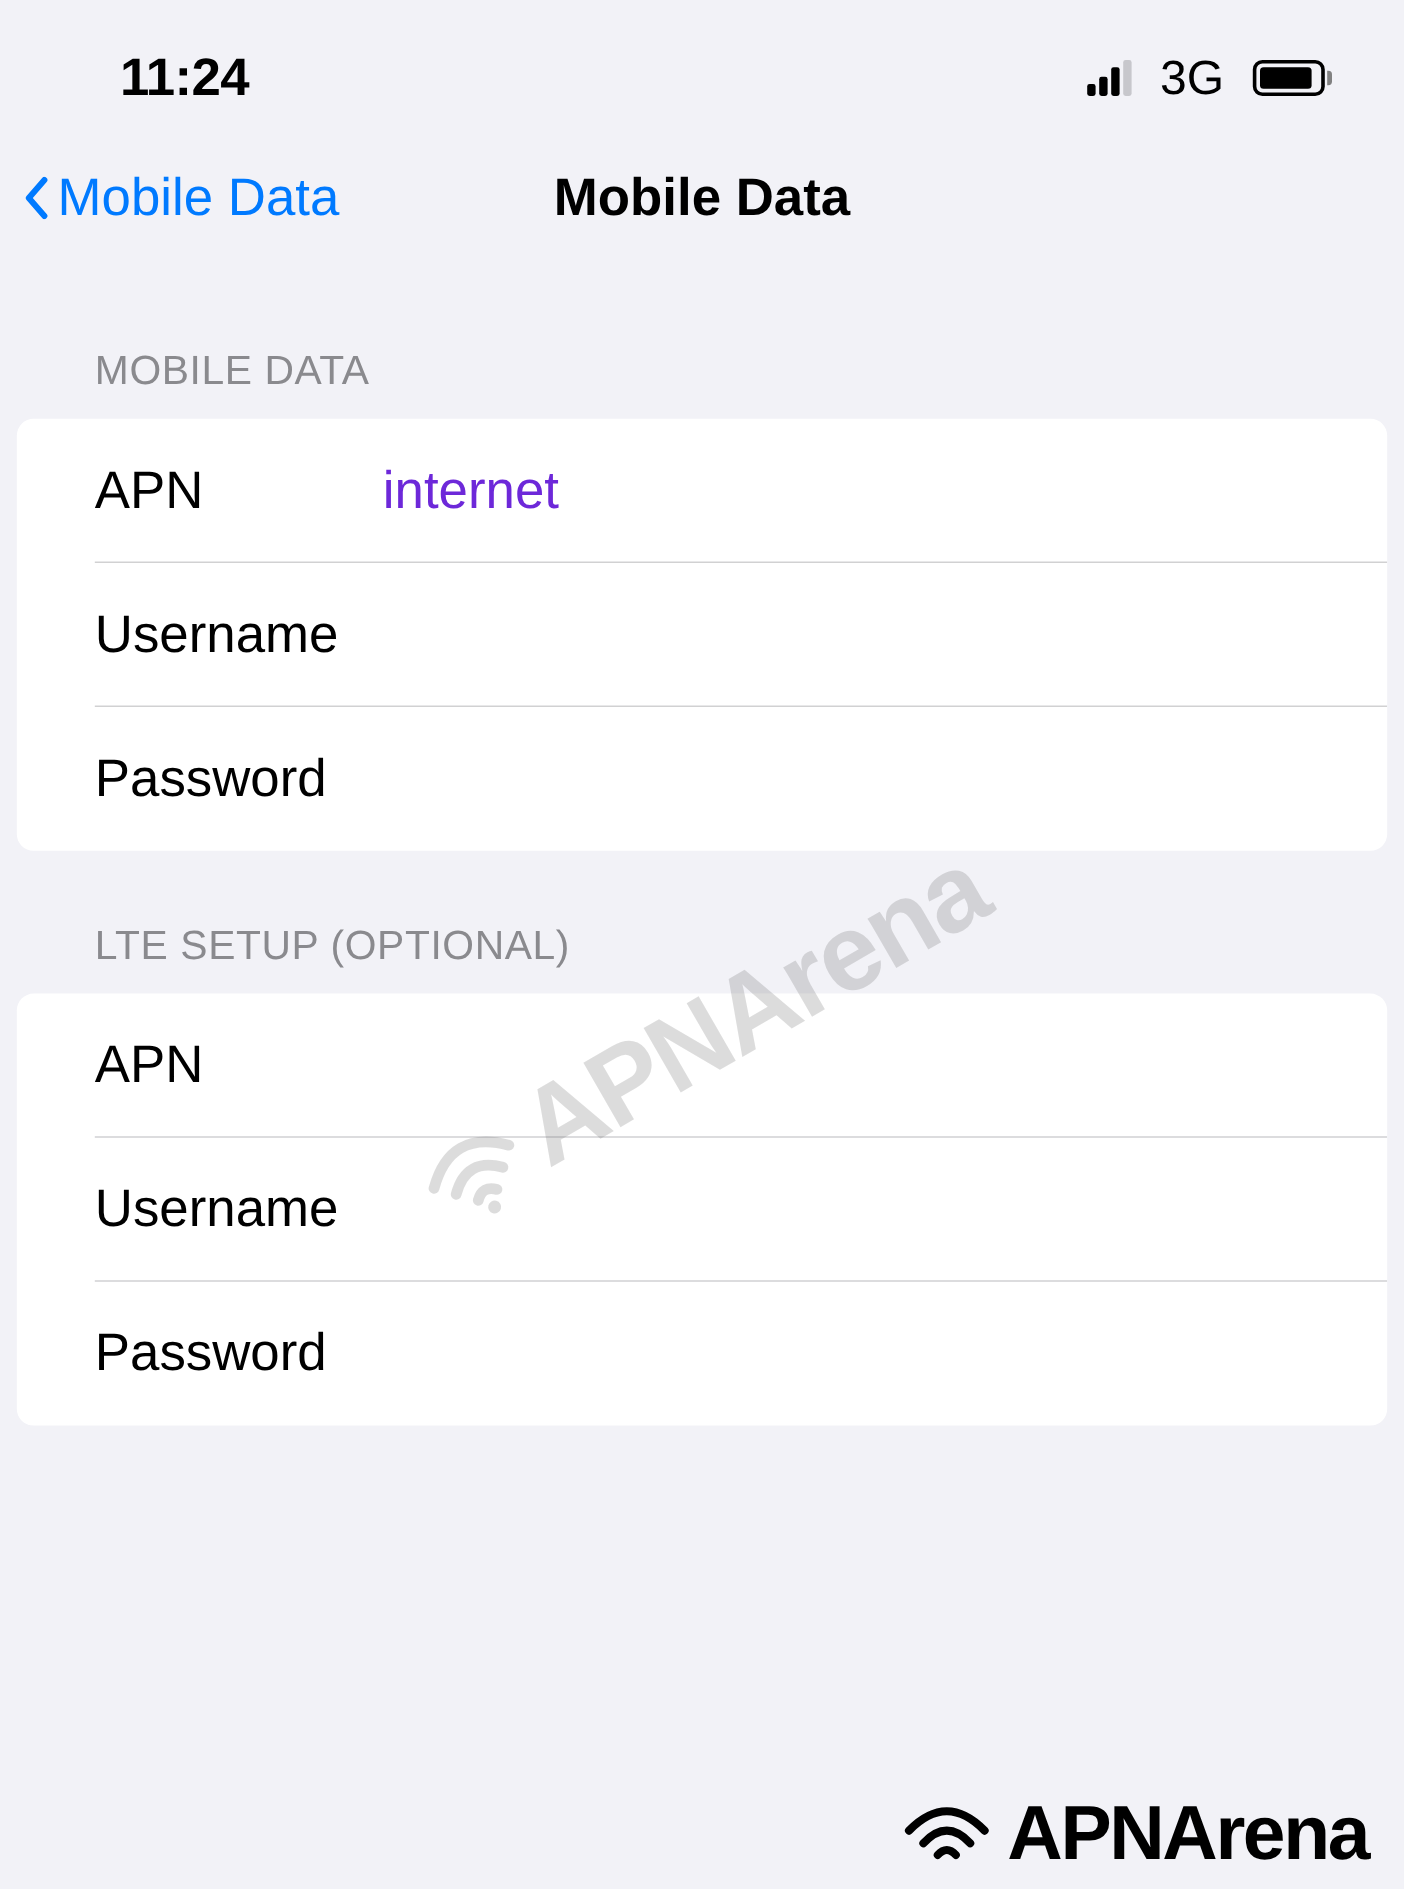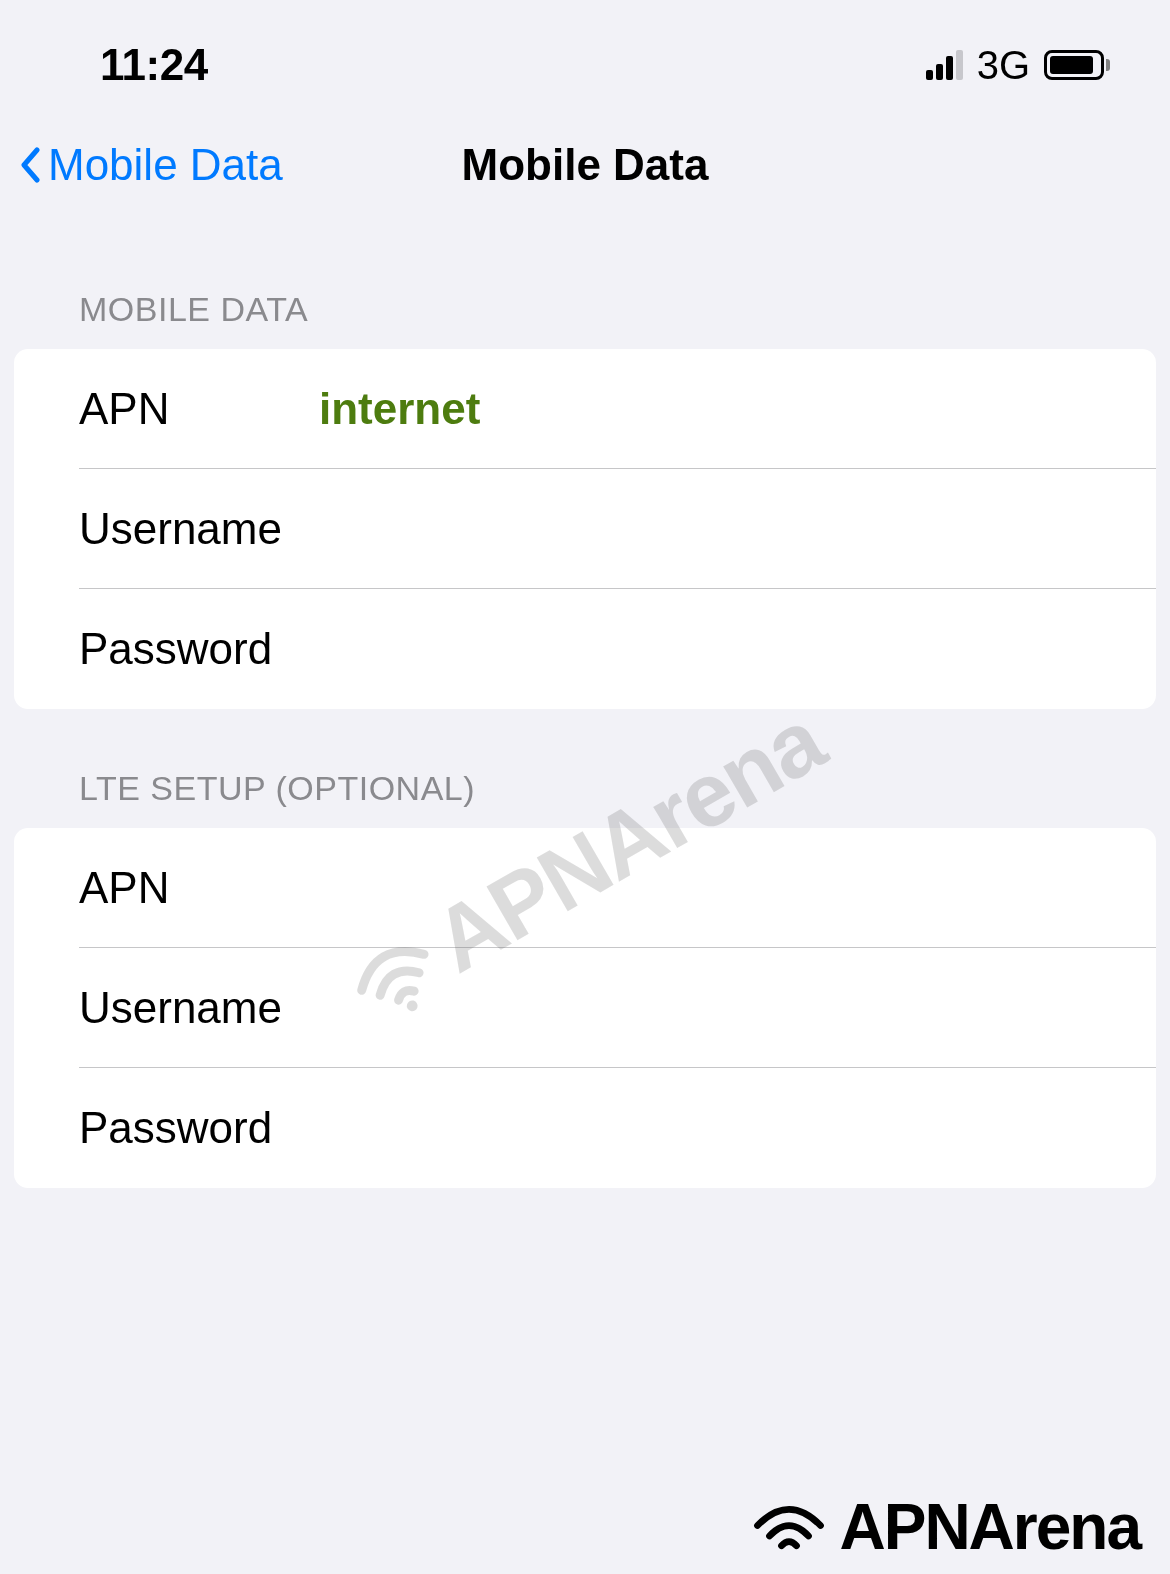--- a/index.html
+++ b/index.html
@@ -23,21 +23,21 @@
       padding: 40px 60px 20px 100px;
     }
     .status-time {
       font-size: 44px;
       font-weight: 600;
       letter-spacing: -0.5px;
     }
     .status-right {
       display: flex;
       align-items: center;
-      gap: 14px;
+      gap: 24px;
     }
     .signal-icon {
       display: flex;
       align-items: flex-end;
       gap: 3px;
       height: 30px;
     }
     .signal-bar {
       width: 7px;
       background: #000;
@@ -138,22 +138,22 @@
     }
     .form-label {
       font-size: 44px;
       font-weight: 400;
       color: #000;
       width: 240px;
       flex-shrink: 0;
     }
     .form-input {
       font-size: 44px;
-      font-weight: 700;
-      color: #4d7c0f;
+      font-weight: 400;
+      color: #6d28d9;
       border: none;
       outline: none;
       background: transparent;
       flex: 1;
       font-family: inherit;
     }
     .watermark-center {
       position: absolute;
       top: 55%;
       left: 50%;

